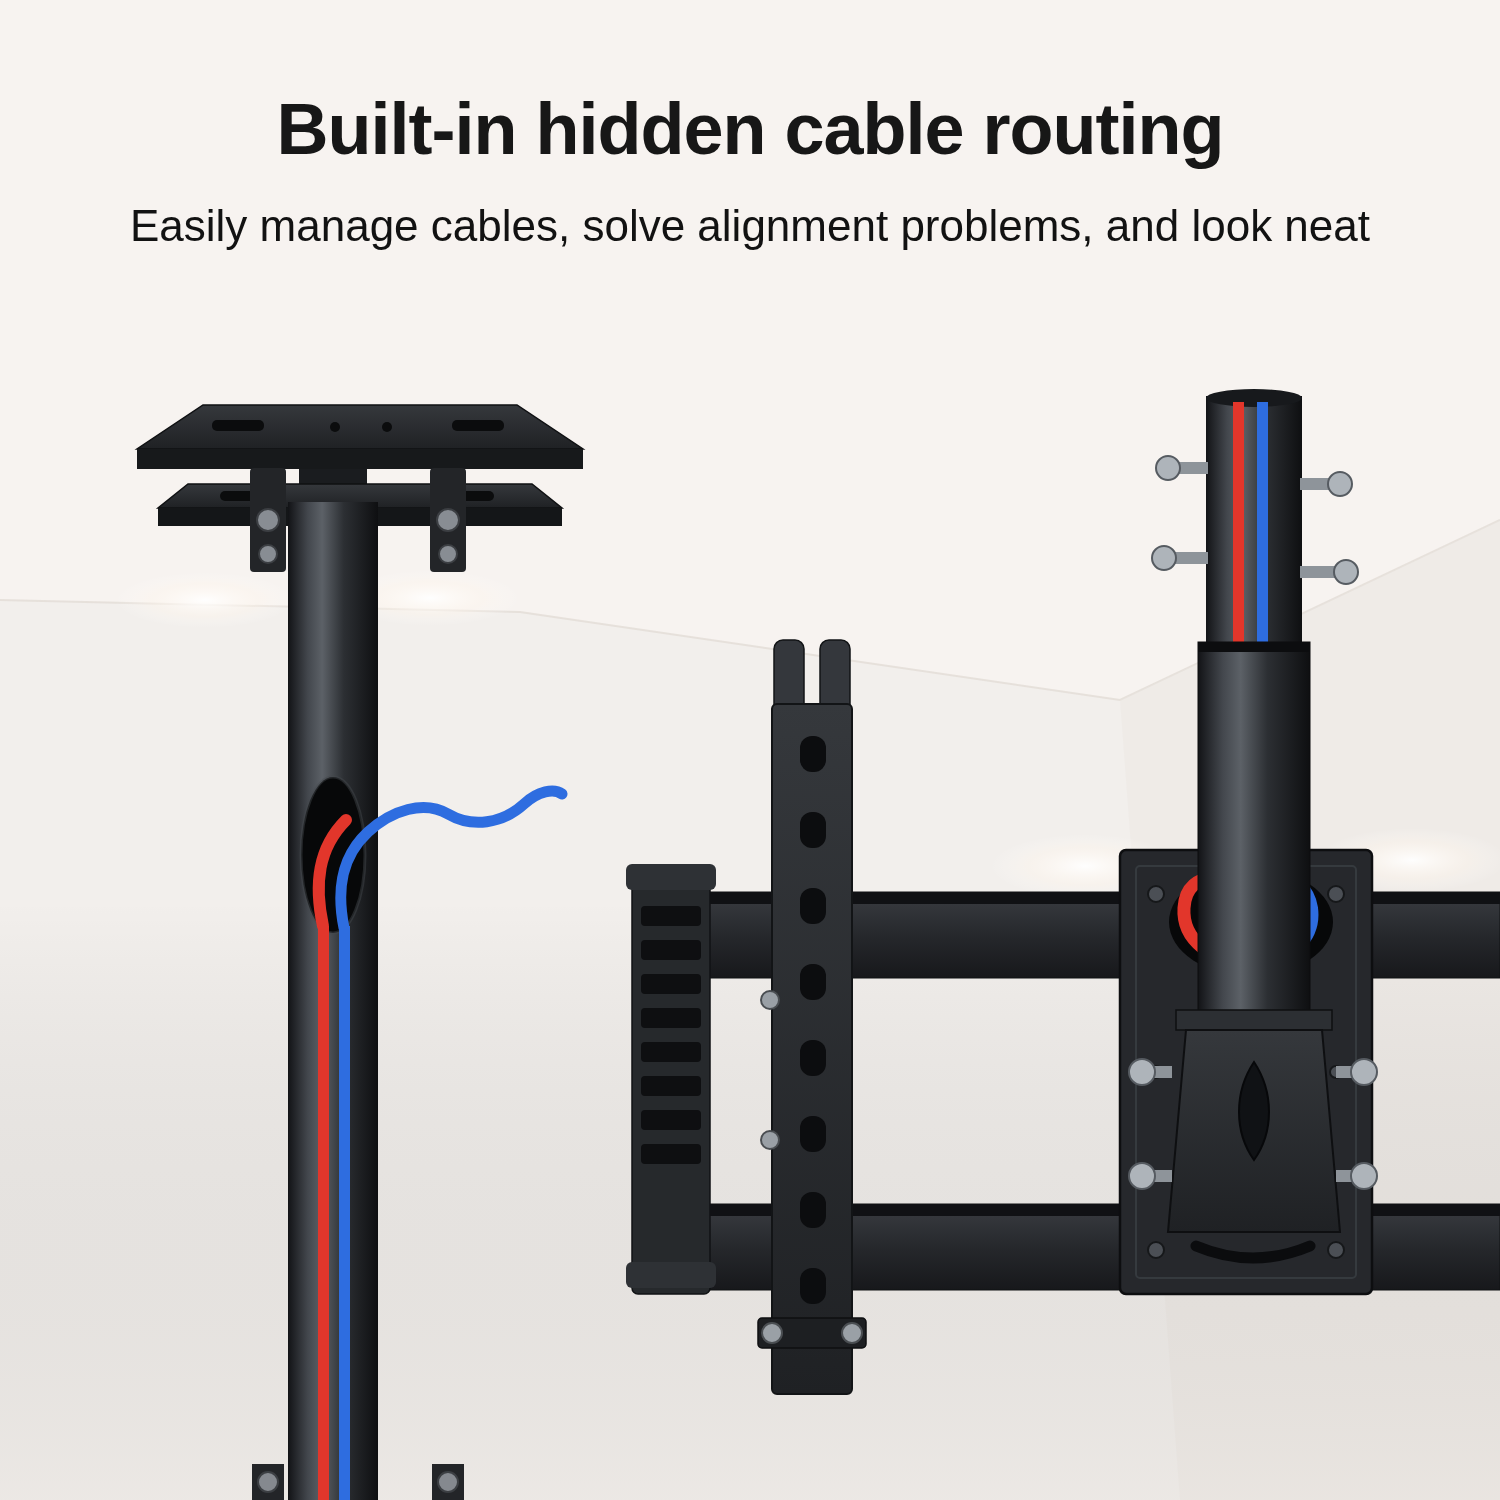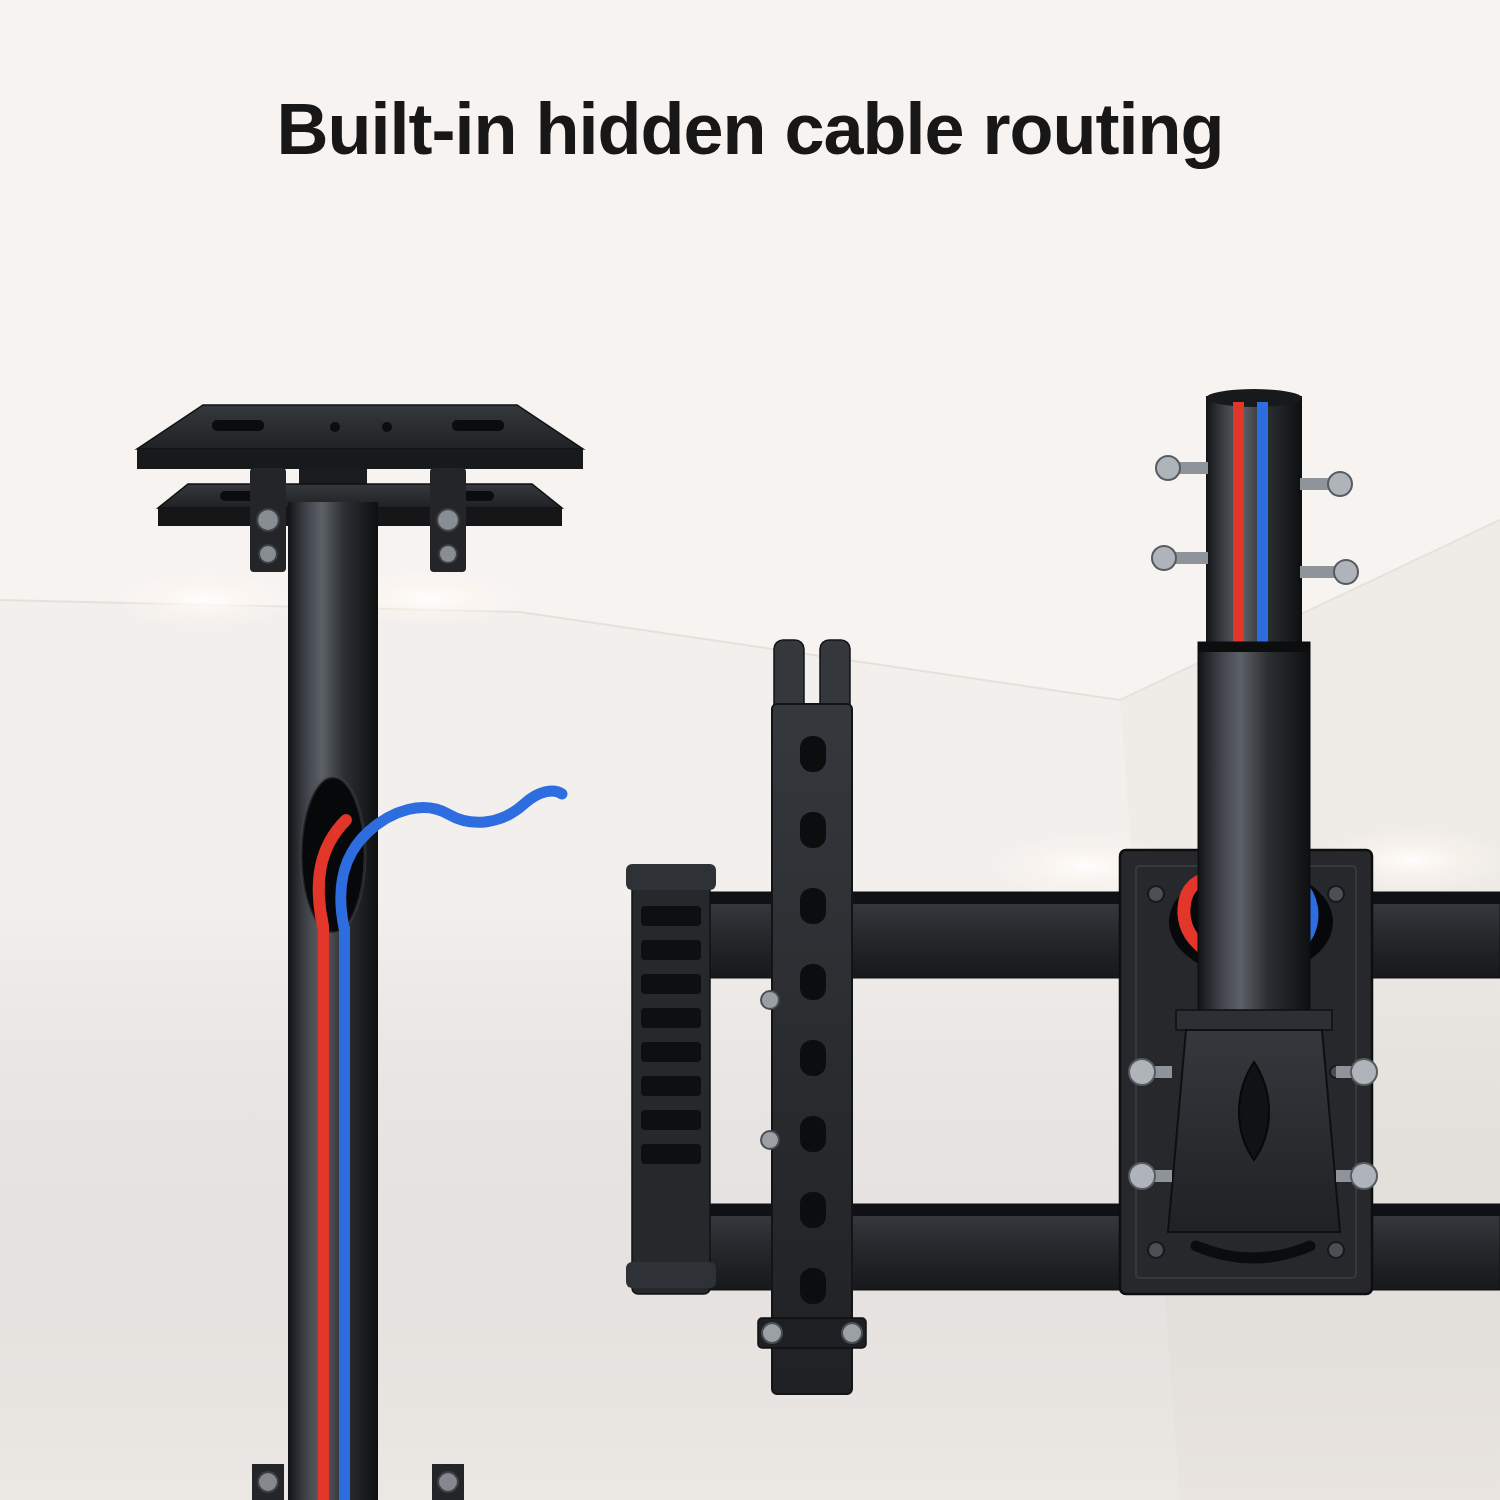--- a/index.html
+++ b/index.html
@@ -27,20 +27,21 @@
     color:#121212;
   }
 </style>
 </head>
 <body>
 
 <div class="canvas">
 
   <header>
     <h1 class="headline">Built-in hidden cable routing</h1>
+    <p class="subheadline">Easily manage cables, solve alignment problems, and look neat</p>
   </header>
 
   <svg class="scene" viewBox="0 0 1500 1500">
     <defs>
       <linearGradient id="poleG" x1="0" y1="0" x2="1" y2="0">
         <stop offset="0" stop-color="#121316"></stop>
         <stop offset="0.22" stop-color="#43474d"></stop>
         <stop offset="0.38" stop-color="#5c6167"></stop>
         <stop offset="0.62" stop-color="#2c2f33"></stop>
         <stop offset="1" stop-color="#0e0f11"></stop>

